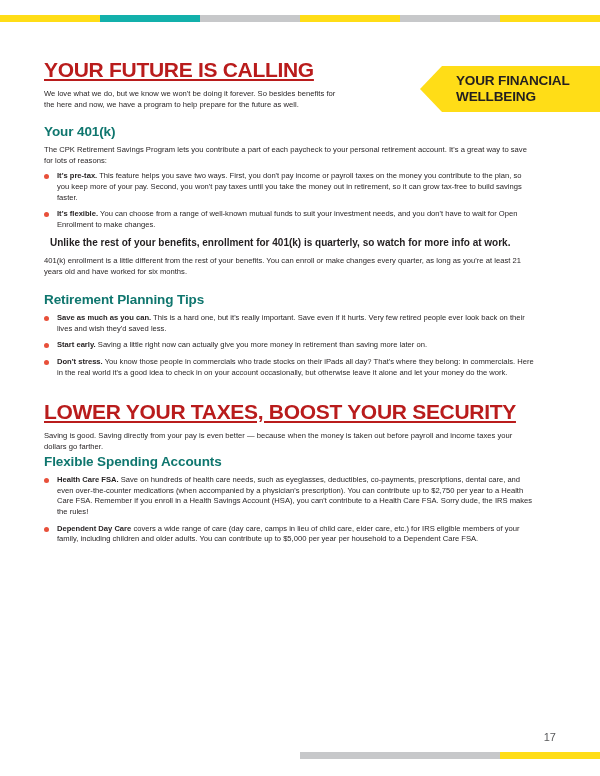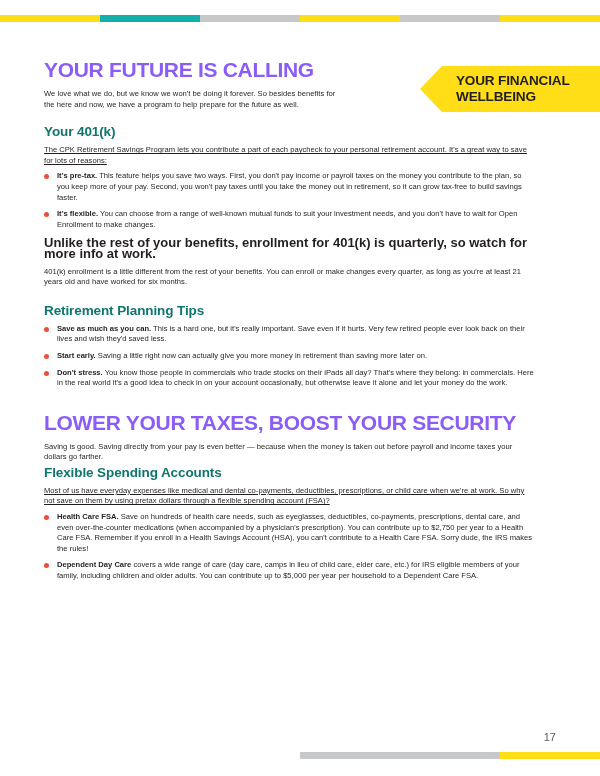--- a/index.html
+++ b/index.html
@@ -45,47 +45,48 @@
     width: 490px;
   }
 
   
   h1.section-title {
     font-family: "Liberation Sans", sans-serif;
     font-size: 21px;
     line-height: 23px;
     font-weight: bold;
     letter-spacing: -0.3px;
-    color: #8b5cf6;
+    color: #b91c1c;
     margin: 0 0 8px 0;
     text-transform: uppercase;
+    text-decoration: underline;
   }
   h2.sub-title {
     font-family: "Liberation Sans", sans-serif;
     font-size: 13.5px;
     line-height: 16px;
     font-weight: bold;
     color: #0f766e;
     margin: 0 0 5px 0;
     letter-spacing: -0.1px;
   }
 
   p.body-text {
     font-size: 7.6px;
     line-height: 10.6px;
     margin: 0 0 7px 0;
     letter-spacing: 0.02px;
   }
-  p.body-text.lead-in { margin-bottom: 5px; text-decoration: underline; }
+  p.body-text.lead-in { margin-bottom: 5px; }
 
   p.emphasis {
-    font-size: 13px;
+    font-size: 10px;
     line-height: 10.6px;
     font-weight: bold;
-    margin: 0 0 7px 0;
+    margin: 0 0 7px 6px;
   }
 
   
   ul.bullets {
     list-style: none;
     margin: 0 0 8px 0;
     padding: 0;
   }
   ul.bullets li {
     position: relative;
@@ -191,21 +192,20 @@
     <ul class="bullets" style="margin-bottom:22px;" id="list-tips">
         <li><span class="dot"></span><span class="lead">Save as much as you can.</span><span> This is a hard one, but it's really important. Save even if it hurts. Very few retired people ever look back on their lives and wish they'd saved less.</span></li>
         <li><span class="dot"></span><span class="lead">Start early.</span><span> Saving a little right now can actually give you more money in retirement than saving more later on.</span></li>
         <li><span class="dot"></span><span class="lead">Don't stress.</span><span> You know those people in commercials who trade stocks on their iPads all day? That's where they belong: in commercials. Here in the real world it's a good idea to check in on your account occasionally, but otherwise leave it alone and let your money do the work.</span></li>
       </ul>
 
     <h1 class="section-title">LOWER YOUR TAXES, BOOST YOUR SECURITY</h1>
     <p class="body-text" style="margin-bottom:2px;">Saving is good. Saving directly from your pay is even better — because when the money is taken out before payroll and income taxes your dollars go farther.</p>
 
     <h2 class="sub-title">Flexible Spending Accounts</h2>
-    <p class="body-text lead-in">Most of us have everyday expenses like medical and dental co-payments, deductibles, prescriptions, or child care when we're at work. So why not save on them by using pretax dollars through a flexible spending account (FSA)?</p>
     <ul class="bullets" id="list-fsa">
         <li><span class="dot"></span><span class="lead">Health Care FSA.</span><span> Save on hundreds of health care needs, such as eyeglasses, deductibles, co-payments, prescriptions, dental care, and even over-the-counter medications (when accompanied by a physician's prescription). You can contribute up to $2,750 per year to a Health Care FSA. Remember if you enroll in a Health Savings Account (HSA), you can't contribute to a Health Care FSA. Sorry dude, the IRS makes the rules!</span></li>
         <li><span class="dot"></span><span class="lead">Dependent Day Care</span><span> covers a wide range of care (day care, camps in lieu of child care, elder care, etc.) for IRS eligible members of your family, including children and older adults. You can contribute up to $5,000 per year per household to a Dependent Care FSA.</span></li>
       </ul>
 
   </div>
 
   <div class="rule-bar bottom" id="bottom-rule">
       <div class="seg" style="width: 300px; background: rgb(255, 255, 255);"></div>
       <div class="seg" style="width: 200px; background: rgb(199, 200, 202);"></div>

